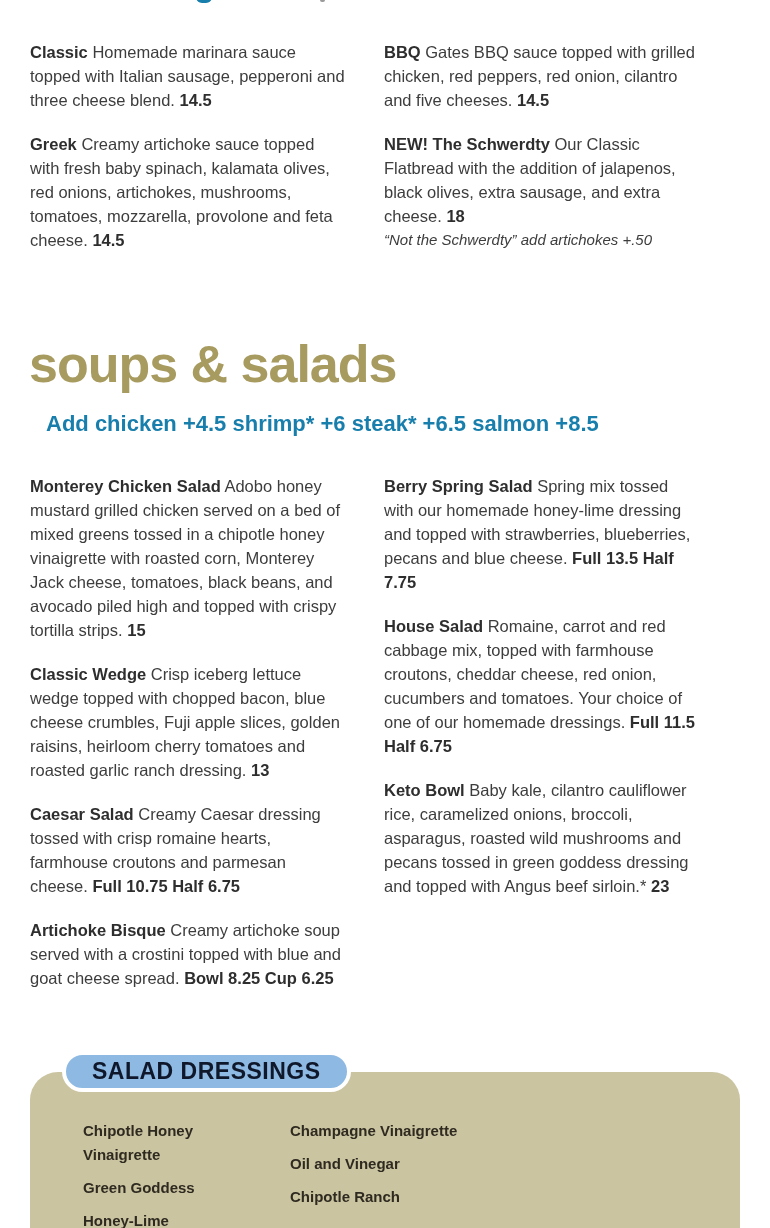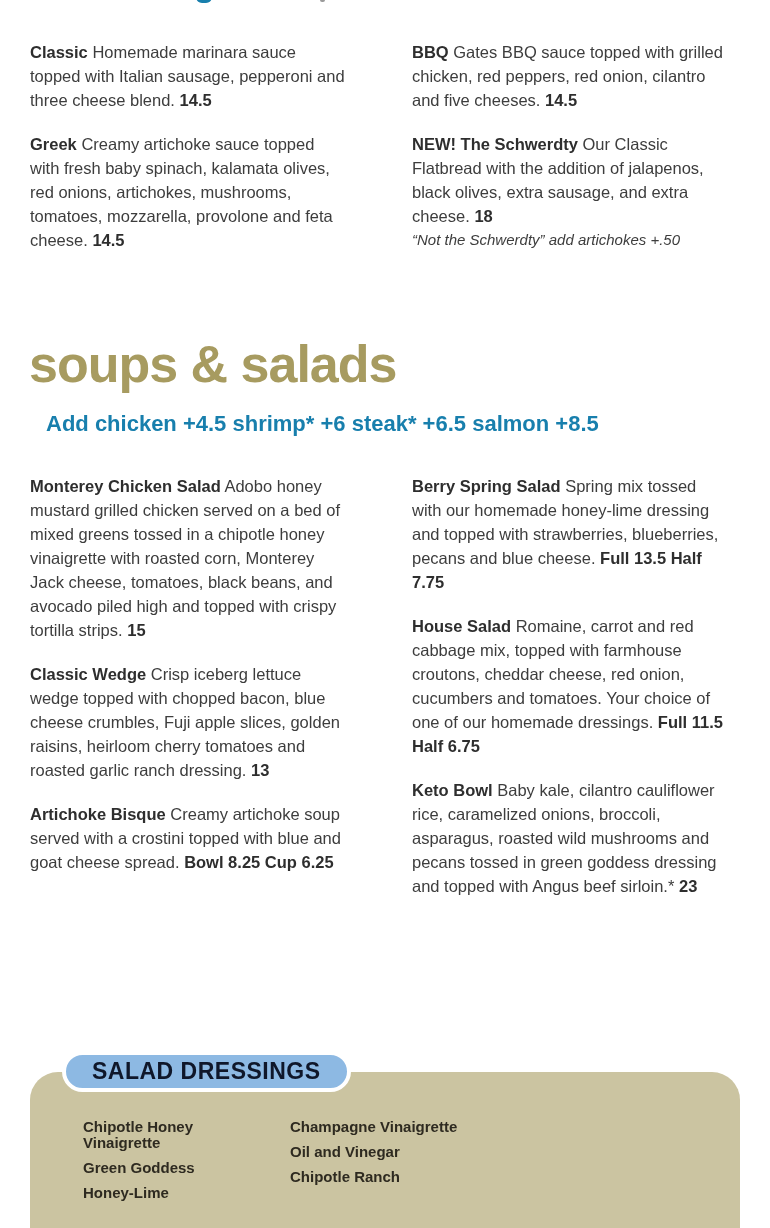--- a/index.html
+++ b/index.html
@@ -20,21 +20,21 @@
     width: 16px; height: 6px;
     background: var(--teal-blue, #187fad);
     border-radius: 0 0 8px 8px;
   }
   .remnant-gray {
     position: absolute; top: -1px; left: 320px;
     width: 5px; height: 3px;
     background: #9a9a9a; border-radius: 0 0 2px 2px;
   }
 
-  .two-col { position: absolute; left: 30px; display: flex; gap: 66px; }
+  .two-col { position: absolute; left: 30px; display: flex; gap: 38px; }
   .col { width: 316px; flex: 0 0 316px; }
 
   .flatbreads { top: 40px; }
   .salads { top: 474px; }
 
   .item { font-size: 16.5px; line-height: 24px; margin-bottom: 20px; color: #3d3d3d; }
   .item-name { font-weight: bold; color: #2e2e2e; }
   .item-price { font-weight: bold; color: #2e2e2e; }
   .item-note { font-style: italic; color: #3d3d3d; font-size: 15px; line-height: 24px; margin-top: 0; }
 
@@ -69,21 +69,21 @@
   .dressings-cols {
     position: absolute; left: 83px; top: 1119px;
     width: 640px;
     display: flex;
   }
   .dressings-col { list-style: none; }
   .dressings-col.c1 { width: 207px; padding-right: 36px; }
   .dressings-col.c2 { width: 206px; }
   .dressings-col.c3 { width: 227px; }
   .dressings-col li {
-    font-size: 15px; font-weight: bold; line-height: 16px;
+    font-size: 15px; font-weight: bold; line-height: 24px;
     color: #2e2a20; margin-bottom: 9px;
   }
 </style>
 </head>
 <body>
 
 <div class="remnant-blue"></div>
 <div class="remnant-gray"></div>
 
 <div class="two-col flatbreads">
@@ -123,20 +123,25 @@
       <span class="item-name">Monterey Chicken Salad</span>
       <span>Adobo honey mustard grilled chicken served on a bed of mixed greens tossed in a chipotle honey vinaigrette with roasted corn, Monterey Jack cheese, tomatoes, black beans, and avocado piled high and topped with crispy tortilla strips.</span>
       <span class="item-price">15</span>
     </p>
     <p class="item">
       <span class="item-name">Classic Wedge</span>
       <span>Crisp iceberg lettuce wedge topped with chopped bacon, blue cheese crumbles, Fuji apple slices, golden raisins, heirloom cherry tomatoes and roasted garlic ranch dressing.</span>
       <span class="item-price">13</span>
     </p>
     <p class="item">
+      <span class="item-name">Caesar Salad</span>
+      <span>Creamy Caesar dressing tossed with crisp romaine hearts, farmhouse croutons and parmesan cheese.</span>
+      <span class="item-price">Full 10.75 Half 6.75</span>
+    </p>
+    <p class="item">
       <span class="item-name">Artichoke Bisque</span>
       <span>Creamy artichoke soup served with a crostini topped with blue and goat cheese spread.</span>
       <span class="item-price">Bowl 8.25 Cup 6.25</span>
     </p>
   </div>
   <div class="col">
     <p class="item">
       <span class="item-name">Berry Spring Salad</span>
       <span>Spring mix tossed with our homemade honey-lime dressing and topped with strawberries, blueberries, pecans and blue cheese.</span>
       <span class="item-price">Full 13.5 Half 7.75</span>

